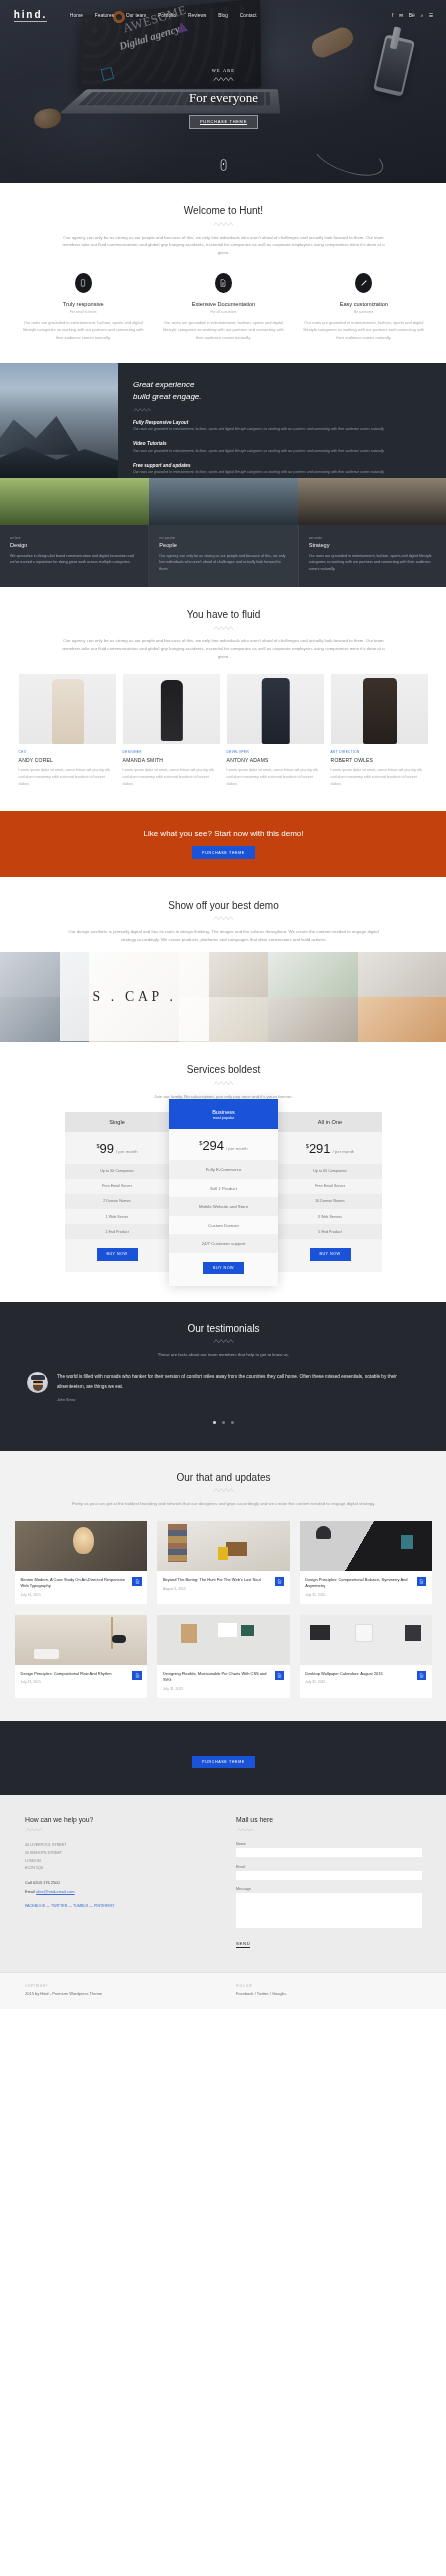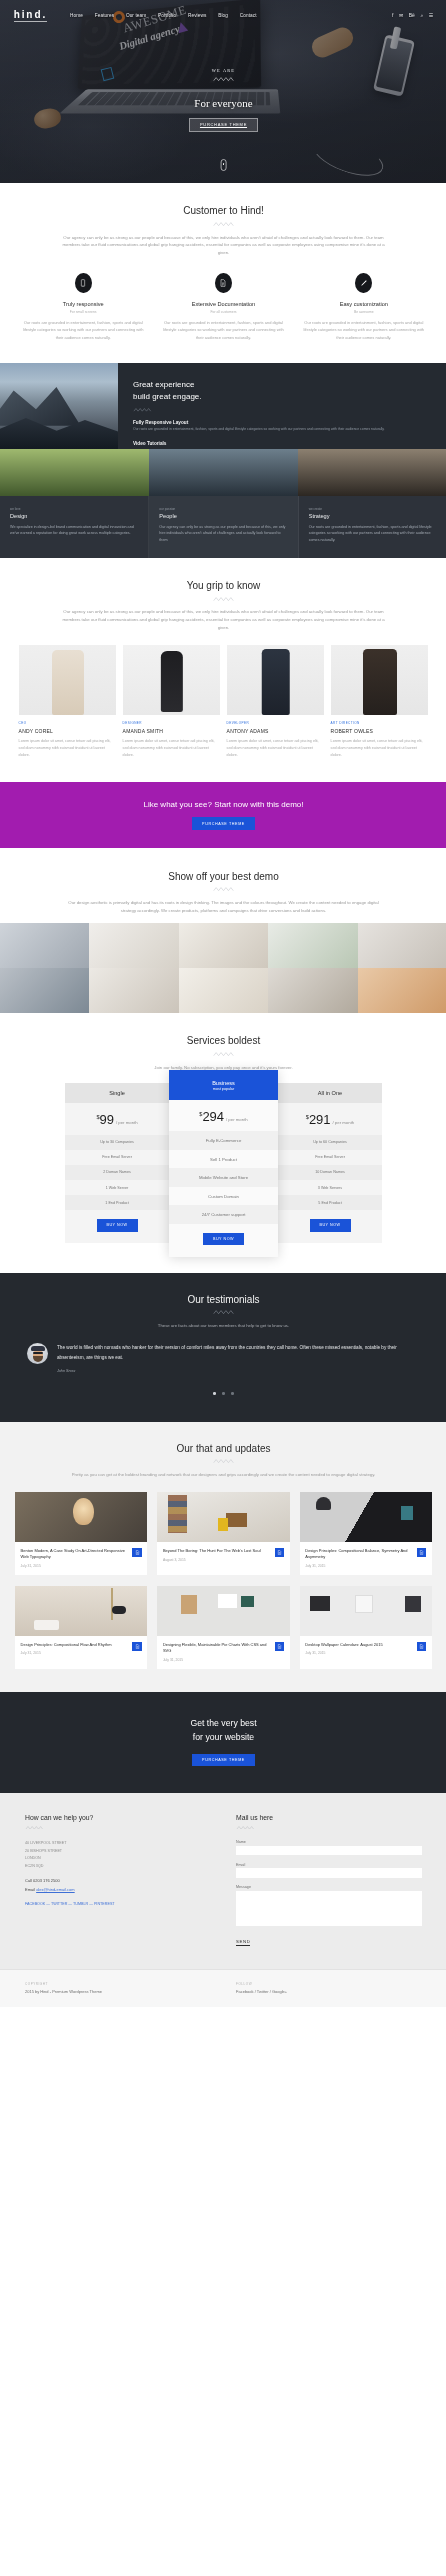--- a/index.html
+++ b/index.html
@@ -83,21 +83,21 @@
   .hero-center {
     position:absolute; z-index:6; left:0; right:0; top:68px; text-align:center;
   }
   .hero-eyebrow { color:#eceef1; font-family:"Liberation Serif",serif; font-size:4.3px; letter-spacing:1.2px; }
   .zig { display:block; margin:3.7px auto; width:21px; height:4.3px; }
   .hero-h1 {
     color:#fff; font-family:"Liberation Serif",serif; font-size:15.5px; letter-spacing:0.3px;
     text-shadow:0 1.2px 3.7px rgba(0,0,0,.7); margin-top:3.7px;
   }
   .hero-h2 {
-    color:#fff; font-family:"Liberation Serif",serif; font-size:11px; margin-top:16px;
+    color:#fff; font-family:"Liberation Serif",serif; font-size:13px; margin-top:9px;
     text-shadow:0 1.2px 3.7px rgba(0,0,0,.7);
   }
   .hero-btn {
     display:inline-block; margin-top:8.7px; padding:3.7px 10px; font-size:4px;
     letter-spacing:0.7px; color:#fff; background:rgba(255,255,255,.14);
     border:0.6px solid rgba(255,255,255,.45);
   }
   .scroll-dot{position:absolute;bottom:12.4px;left:50%;transform:translateX(-50%);width:6.8px;height:11.2px;
     border:0.6px solid rgba(255,255,255,.6);border-radius:4.3px;z-index:6;}
   .scroll-dot:after{content:"";position:absolute;left:50%;top:2.5px;transform:translateX(-50%);
@@ -117,21 +117,21 @@
   .feat-ic {
     width:17px; height:20.5px; border-radius:50%; background:#16181c; margin:0 auto 7.4px;
     display:flex; align-items:center; justify-content:center;
   }
   .feat-ic svg { width:8px; height:8px; fill:#fff; }
   .feat-h { font-size:5.6px; color:#2b2b2b; margin-bottom:3.1px; }
   .feat-s { font-size:3.4px; color:#b0b0b0; margin-bottom:5px; }
   .feat-p { font-size:4px; color:#a6a6a6; line-height:1.85; }
 
   
-  .ge { display:flex; height:86px; }
+  .ge { display:flex; height:115px;font-style:italic; }
   .ge-img { width:118px; position:relative; overflow:hidden;
     background:linear-gradient(180deg,#8fa6bd 0%,#acbecd 22%,#7d8c99 45%,#59636e 70%,#2f3741 100%); }
   .ge-img:before{content:"";position:absolute;left:-12.4px;bottom:23.6px;width:93px;height:43px;
     background:linear-gradient(150deg,#4e5a66,#222932);clip-path:polygon(0 100%,28% 18%,52% 62%,74% 10%,100% 100%);}
   .ge-img:after{content:"";position:absolute;left:0;right:0;bottom:0;height:34px;
     background:linear-gradient(180deg,#2b333d,#131a21);clip-path:polygon(0 40%,22% 8%,48% 46%,72% 14%,100% 48%,100% 100%,0 100%);}
   .ge-body { flex:1; background:#252a31; padding:16px 15px; }
   .ge-h { color:#fff; font-size:8px; line-height:1.45; font-weight:normal; }
   .ge-item { margin-top:8px; }
   .ge-item h4 { color:#f1f2f4; font-size:4.7px; font-weight:bold; margin-bottom:2.5px; }
@@ -152,21 +152,21 @@
 
   
   .team-row { display:flex; gap:6.2px; margin-top:13.7px; }
   .tm { flex:1; }
   .tm-img { height:70px; background:#ececec; position:relative; overflow:hidden; }
   .tm-role { font-size:3.1px; color:#2f6fdd; letter-spacing:0.4px; margin:6.2px 0 2.5px; }
   .tm-name { font-size:5px; color:#2b2b2b; letter-spacing:0.2px; margin-bottom:3.7px; }
   .tm-bio { font-size:3.7px; color:#a9a9a9; line-height:1.95; }
 
   
-  .cta { background:#a21caf; text-align:center; padding:18.6px 12.4px; }
+  .cta { background:#c2410c; text-align:center; padding:18.6px 12.4px; }
   .cta h3 { color:#fff; font-size:8px; font-weight:normal; }
   .cta a { display:inline-block; margin-top:8px; background:#1a53d8; color:#fff;
     font-size:3.7px; letter-spacing:0.6px; padding:4.3px 10px; text-decoration:none; }
 
   
   .pf-grid { display:grid; grid-template-columns:repeat(5,1fr); }
   .pf-cell { height:45px; position:relative; }
   .pf-overlay {
     position:absolute; left:60px; top:0; width:149px; height:89px;
     background:rgba(255,255,255,.82); display:flex; align-items:center; justify-content:center;
@@ -290,21 +290,21 @@
     <svg class="zig" viewBox="0 0 34 7">
       <polyline points="1,6 5,1 9,6 13,1 17,6 21,1 25,6 29,1 33,6" fill="none" stroke="#d9dbdf" stroke-width="1"></polyline>
     </svg>
     <div class="hero-h2">For everyone</div>
     <a class="hero-btn" href="#">PURCHASE THEME</a>
   </div>
   <div class="scroll-dot"></div>
 </section>
 
 <section class="sec">
-  <h2 class="sec-title">Customer to Hind!</h2>
+  <h2 class="sec-title">Welcome to Hunt!</h2>
   <svg class="zigc" viewBox="0 0 34 7">
     <polyline points="1,6 5,1 9,6 13,1 17,6 21,1 25,6 29,1 33,6" fill="none" stroke="#c9cbcf" stroke-width="1"></polyline>
   </svg>
   <p class="sec-sub">Our agency can only be as strong as our people and because of this, we only hire individuals who aren't afraid of challenges and actually look forward to them. Our team members take our fluid communications and global grip hanging accidents, essential for companies as well as corporate employees using compromise mine it's done at a given.</p>
 
   <div class="feat-row">
     <div class="feat">
       <div class="feat-ic">
         <svg viewBox="0 0 24 24">
             <rect x="7" y="2" width="10" height="20" rx="2" fill="none" stroke="#fff" stroke-width="1.6"></rect>
@@ -381,21 +381,21 @@
     <div class="p">Our agency can only be as strong as our people and because of this, we only hire individuals who aren't afraid of challenges and actually look forward to them</div>
   </div>
   <div class="tcol">
     <div class="k">we create</div>
     <div class="t">Strategy</div>
     <div class="p">Our roots are grounded in entertainment, fashion, sports and digital lifestyle categories so working with our partners and connecting with their audience comes naturally.</div>
   </div>
 </div>
 
 <section class="sec">
-  <h2 class="sec-title">You grip to know</h2>
+  <h2 class="sec-title">You have to fluid</h2>
   <svg class="zigc" viewBox="0 0 34 7">
     <polyline points="1,6 5,1 9,6 13,1 17,6 21,1 25,6 29,1 33,6" fill="none" stroke="#c9cbcf" stroke-width="1"></polyline>
   </svg>
   <p class="sec-sub">Our agency can only be as strong as our people and because of this, we only hire individuals who aren't afraid of challenges and actually look forward to them. Our team members take our fluid communications and global grip hanging accidents, essential for companies as well as corporate employees using compromise mine it's done at a given.</p>
   <div class="team-row">
     <div class="tm">
       <div class="tm-img" style="background:linear-gradient(180deg,#efefef 0%,#e8e8e8 100%);">
         <div style="position:absolute;left:50%;top:5px;transform:translateX(-50%);width:32px;height:65px;background:linear-gradient(180deg,#e8dfd2,#d8cbb8);border-radius:5px 5px 1.9px 1.9px;"></div>
       </div>
       <div class="tm-role">CEO</div>
@@ -447,20 +447,23 @@
     <div class="pf-cell" style="background:linear-gradient(135deg,#f0eeeb,#d6d1c8)"></div>
     <div class="pf-cell" style="background:linear-gradient(135deg,#efece6,#cfc8bd)"></div>
     <div class="pf-cell" style="background:linear-gradient(135deg,#e8ebe6,#b9c7b4)"></div>
     <div class="pf-cell" style="background:linear-gradient(135deg,#e6e3df,#c6c0b8)"></div>
     <div class="pf-cell" style="background:linear-gradient(135deg,#b9bfc6,#7d8994)"></div>
     <div class="pf-cell" style="background:linear-gradient(135deg,#ece9e4,#cbc4ba)"></div>
     <div class="pf-cell" style="background:linear-gradient(135deg,#f2efe9,#d9d2c6)"></div>
     <div class="pf-cell" style="background:linear-gradient(135deg,#dedad4,#b1a99d)"></div>
     <div class="pf-cell" style="background:linear-gradient(135deg,#e9c9a7,#cf9a68)"></div>
   </div>
+  <div class="pf-overlay">
+    <span>S . CAP .</span>
+  </div>
 </div>
 
 <section class="sec" style="padding-bottom:16px">
   <h2 class="sec-title">Services boldest</h2>
   <svg class="zigc" viewBox="0 0 34 7">
     <polyline points="1,6 5,1 9,6 13,1 17,6 21,1 25,6 29,1 33,6" fill="none" stroke="#c9cbcf" stroke-width="1"></polyline>
   </svg>
   <p class="sec-sub">Join our family. No subscription, you only pay once and it's yours forever.</p>
 
   <div class="pr-wrap">
@@ -655,24 +658,20 @@
               <path d="M6 2h8l4 4v16H6z" fill="none" stroke="#fff" stroke-width="2"></path>
               <path d="M9 12h6M9 16h6" stroke="#fff" stroke-width="2"></path>
             </svg>
         </div>
       </div>
     </div>
   </div>
 </section>
 
 <section class="bigcta">
-  <h3>
-    <span>Get the very best</span><br>
-    <span>for your website</span>
-  </h3>
   <a href="#">PURCHASE THEME</a>
 </section>
 
 <section class="contact">
   <div class="ccol">
     <h3 class="ch">How can we help you?</h3>
     <svg class="cz" viewBox="0 0 34 7">
       <polyline points="1,6 5,1 9,6 13,1 17,6 21,1 25,6 29,1 33,6" fill="none" stroke="#bdbfc3" stroke-width="1"></polyline>
     </svg>
     <div class="caddr" style="white-space:pre-line">40 LIVERPOOL STREET

